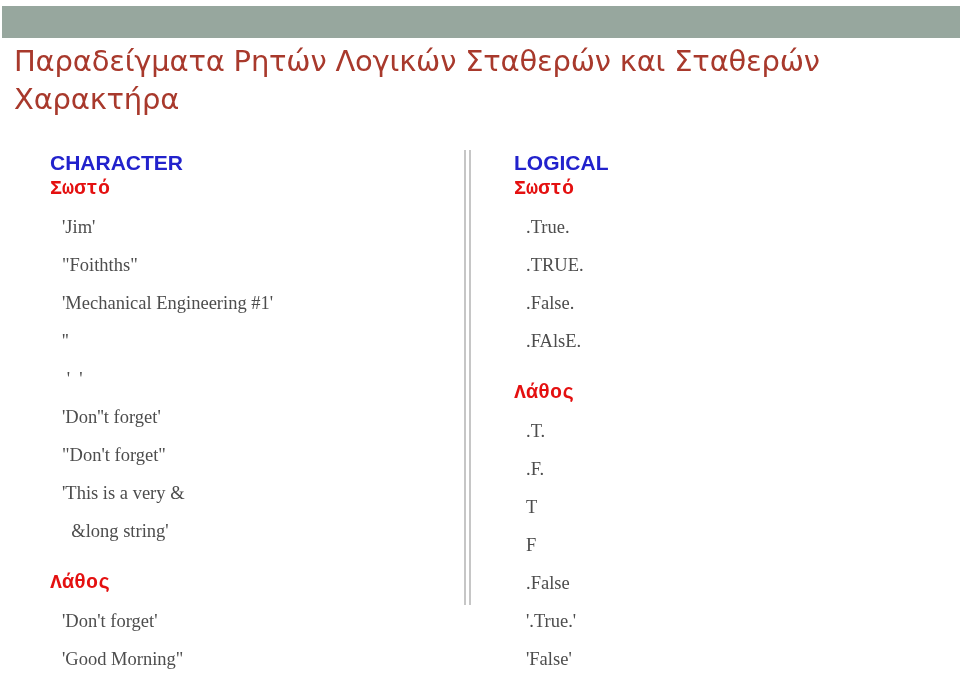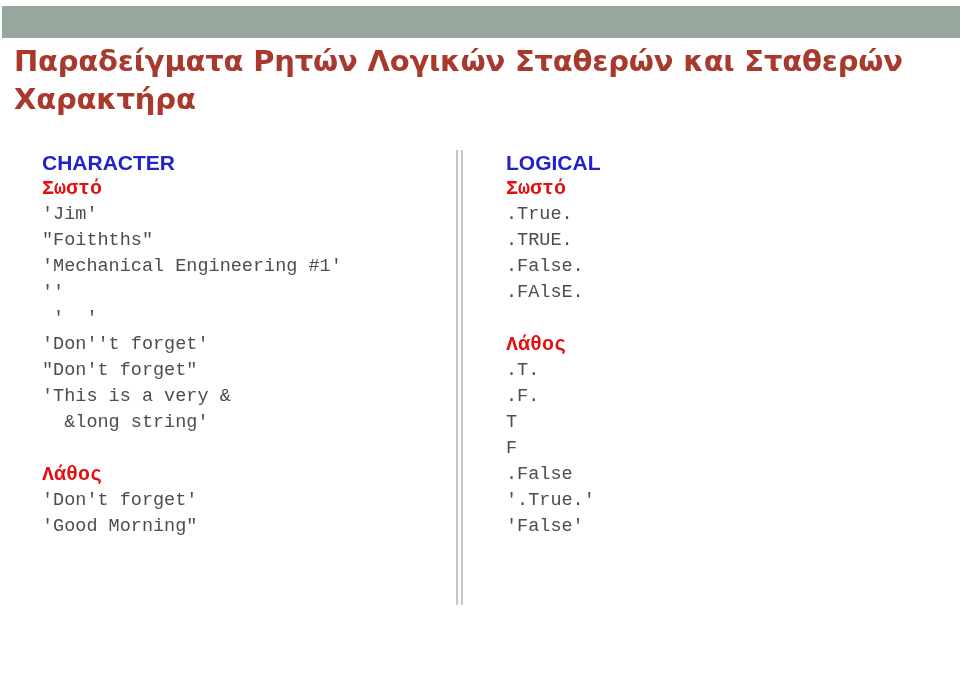--- a/index.html
+++ b/index.html
@@ -26,30 +26,30 @@
   }
 
   
   #slide-title {
     position: absolute;
     left: 14px;
     top: 42px;
     width: 925px;
     font-family: "DejaVu Sans", sans-serif;
     font-size: 29px;
-    font-weight: 700;
+    font-weight: 400;
     line-height: 38px;
     color: #a8392c;
     letter-spacing: -0.2px;
   }
 
   
   #body-area {
     position: absolute;
-    left: 4px;
+    left: 12px;
     top: 150px;
     width: 888px;
     height: 524px;
   }
 
   .column {
     position: absolute;
     top: 0;
   }
   #col-character { left: 38px; width: 410px; }
@@ -81,25 +81,25 @@
     font-size: 20px;
     font-weight: bold;
     color: #e41010;
     line-height: 26px;
     margin: 0;
     white-space: pre;
   }
   .group-heading.spaced { margin-top: 26px; }
 
   .code-line {
-    font-family: Liberation Mono, monospace;
+    font-family: Liberation Serif, serif;
     font-size: 18.5px;
     line-height: 26px;
     color: #4d4d4d;
-    margin: 0;
+    margin: 12px;
     white-space: pre;
     letter-spacing: 0px;
   }
 </style>
 </head>
 <body>
 
 <div id="top-bar"></div>
 
 <div id="slide-title">Παραδείγματα Ρητών Λογικών Σταθερών και Σταθερών Χαρακτήρα</div>

